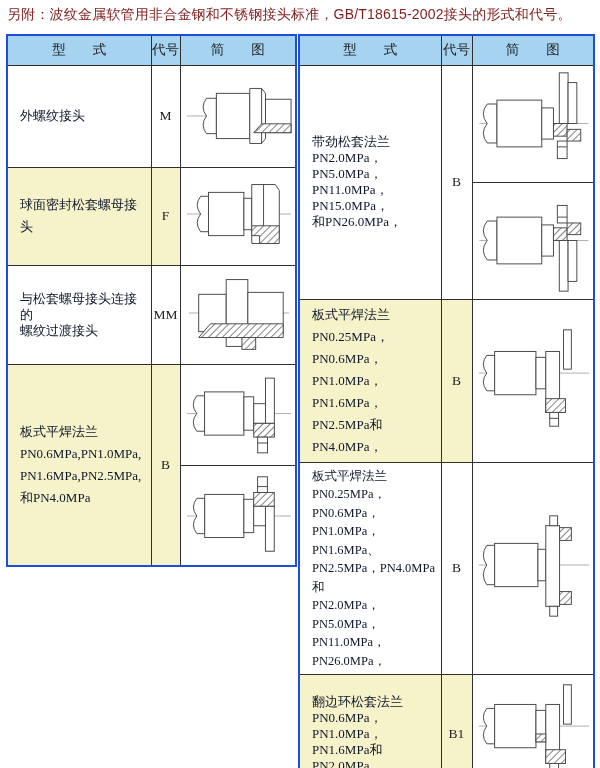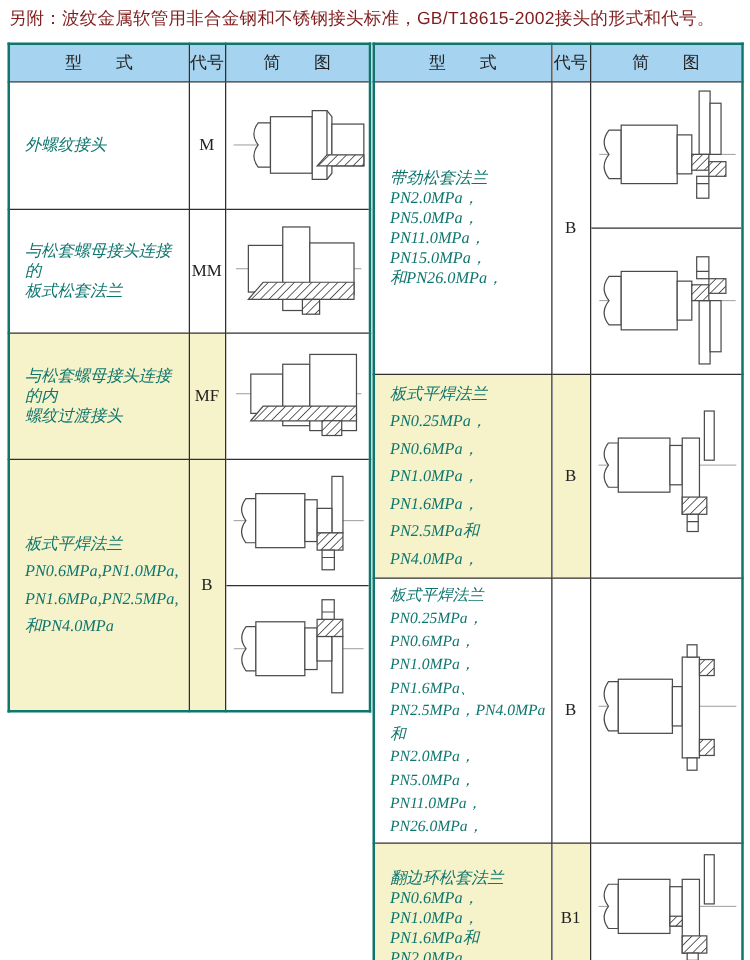--- a/index.html
+++ b/index.html
@@ -7,32 +7,32 @@
     width:600px;height:768px;background:#ffffff;overflow:hidden;position:relative;
     font-family:"Liberation Serif", serif;color:#1c1c1c;
   }
   .title{
     position:absolute;left:7px;top:6px;width:590px;
     font-family:"Liberation Sans", sans-serif;font-weight:normal;
     font-size:14px;letter-spacing:0.2px;color:#7f1d1d;
   }
   table.t{
     position:absolute;top:34px;border-collapse:collapse;table-layout:fixed;
-    border:2px solid #0f766e;background:#fff;
+    border:2px solid #1d4ed8;background:#fff;
   }
   table.t td{border:1px solid #2f2f2f;padding:0;vertical-align:middle;overflow:hidden;}
   #left-table{left:6px;width:289px;}
   #right-table{left:298px;width:295px;}
   td.hd{
     background:#a5d3f0;text-align:center;font-size:13.5px;color:#222;
     font-weight:normal;
   }
   td.hl{background:#f6f2ca;}
   .type-text{
-    white-space:pre-line;font-size:13px;line-height:22px;padding:4px 4px 4px 12px;color:#0f766e;font-style:italic;
+    white-space:pre-line;font-size:13px;line-height:22px;padding:4px 4px 4px 12px;color:#0f172a;
   }
   .lh26 .type-text{line-height:16px;}
   .lh19 .type-text{line-height:18.5px;font-size:12.5px;}
   td.code{text-align:center;font-size:13.5px;color:#222;}
   td.diag{text-align:center;background:#fff;}
   .subwrap{display:flex;flex-direction:column;}
   .sub{display:flex;align-items:center;justify-content:center;}
   .sub.first{border-bottom:1px solid #2f2f2f;}
   svg .pt{fill:#ffffff;stroke:#4a4a4a;stroke-width:1;}
   svg .ln{fill:none;stroke:#4a4a4a;stroke-width:1;}
@@ -78,56 +78,56 @@
         <path class="pt" d="M26,32 q-7,9 0,18 q-7,9 0,18 h10 v-36 z"></path>
         <rect class="pt" x="36" y="27" width="34" height="46"></rect>
         <path class="pt" d="M70,22 h12 l4,5 v46 l-4,5 h-12 z"></path>
         <line class="ln" x1="82" y1="22" x2="82" y2="78"></line>
         <rect class="pt" x="86" y="33" width="26" height="34"></rect>
         <path class="ht" d="M74,67 l8,-9 h30 v9 z"></path>
       </svg>
     </td>
   </tr>
 
+  <tr style="height:98px">
+    <td class="hl">
+          <div class="type-text">球面密封松套螺母接头</div>
+        </td>
+    <td class="code hl">F</td>
+    <td class="diag">
+      <svg width="114" height="92" viewBox="0 0 116 92">
+        <line class="cl" x1="6" y1="46" x2="112" y2="46"></line>
+        <path class="pt" d="M20,28 q-7,9 0,18 q-7,9 0,18 h8 v-36 z"></path>
+        <rect class="pt" x="28" y="24" width="36" height="44"></rect>
+        <rect class="pt" x="64" y="30" width="8" height="32"></rect>
+        <path class="pt" d="M72,16 h24 l4,6 v48 l-4,6 h-24 z"></path>
+        <line class="ln" x1="84" y1="16" x2="84" y2="76"></line>
+        <path class="ht" d="M72,58 h28 v18 h-20 v-8 h-8 z"></path>
+      </svg>
+    </td>
+  </tr>
 
   <tr style="height:99px" class="lh26">
     <td>
           <div class="type-text">与松套螺母接头连接的
-板式松套法兰</div>
+螺纹过渡接头</div>
         </td>
     <td class="code">MM</td>
     <td class="diag">
       <svg width="114" height="93" viewBox="0 0 116 93">
         <line class="cl" x1="8" y1="47" x2="110" y2="47"></line>
         <rect class="pt" x="18" y="28" width="28" height="38"></rect>
         <rect class="pt" x="46" y="13" width="22" height="68"></rect>
         <rect class="pt" x="68" y="26" width="36" height="42"></rect>
         <path class="ht" d="M18,72 l12,-14 h74 v14 z"></path>
         <rect class="ht" x="62" y="72" width="14" height="12"></rect>
       </svg>
     </td>
   </tr>
 
-  <tr style="height:101px" class="lh26">
-    <td class="hl">
-          <div class="type-text">与松套螺母接头连接的内
-螺纹过渡接头</div>
-        </td>
-    <td class="code hl">MF</td>
-    <td class="diag">
-      <svg width="114" height="95" viewBox="0 0 116 95">
-        <line class="cl" x1="8" y1="48" x2="110" y2="48"></line>
-        <rect class="pt" x="20" y="32" width="26" height="32"></rect>
-        <rect class="pt" x="46" y="24" width="22" height="50"></rect>
-        <rect class="pt" x="68" y="16" width="38" height="62"></rect>
-        <path class="ht" d="M20,70 l10,-12 h76 v12 z"></path>
-        <rect class="ht" x="78" y="70" width="16" height="12"></rect>
-      </svg>
-    </td>
-  </tr>
 
 
   <tr style="height:200px">
     <td class="hl">
           <div class="type-text">板式平焊法兰
 PN0.6MPa,PN1.0MPa,
 PN1.6MPa,PN2.5MPa,
 和PN4.0MPa</div>
         </td>
     <td class="code hl">B</td>

